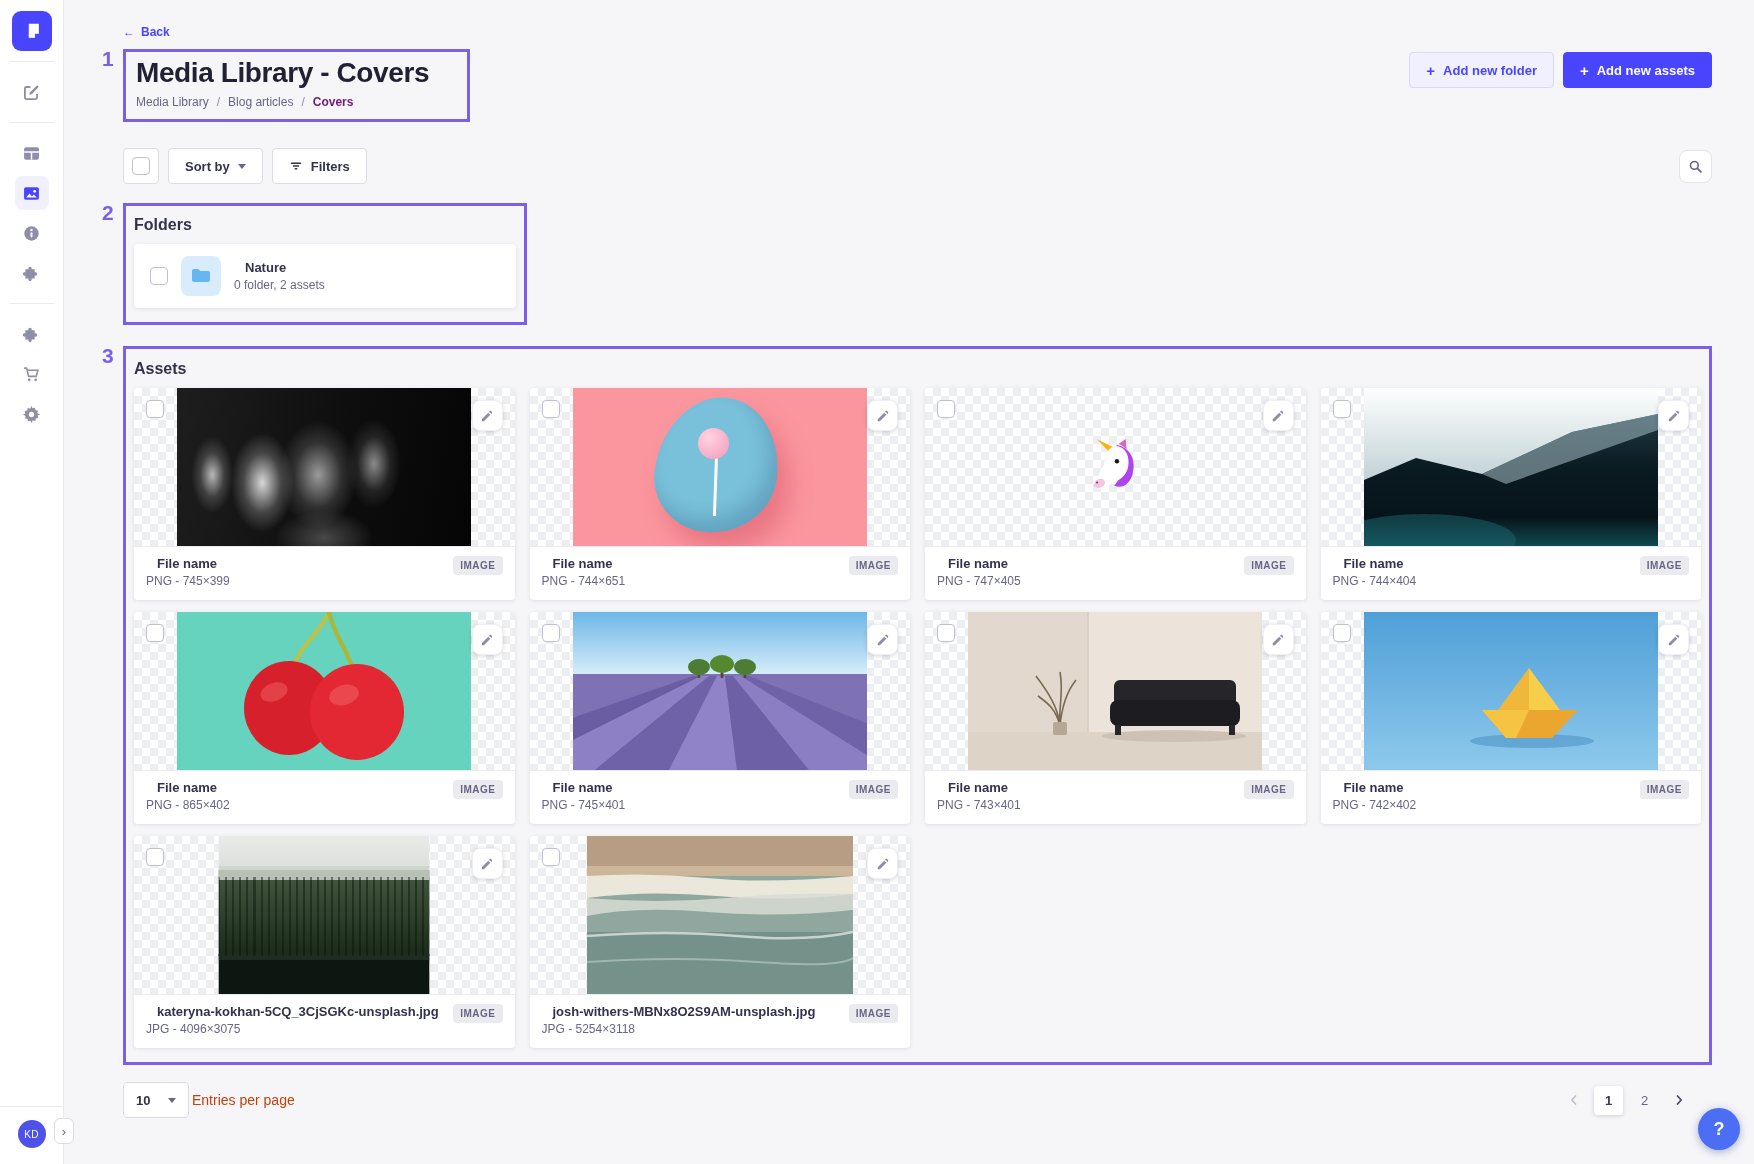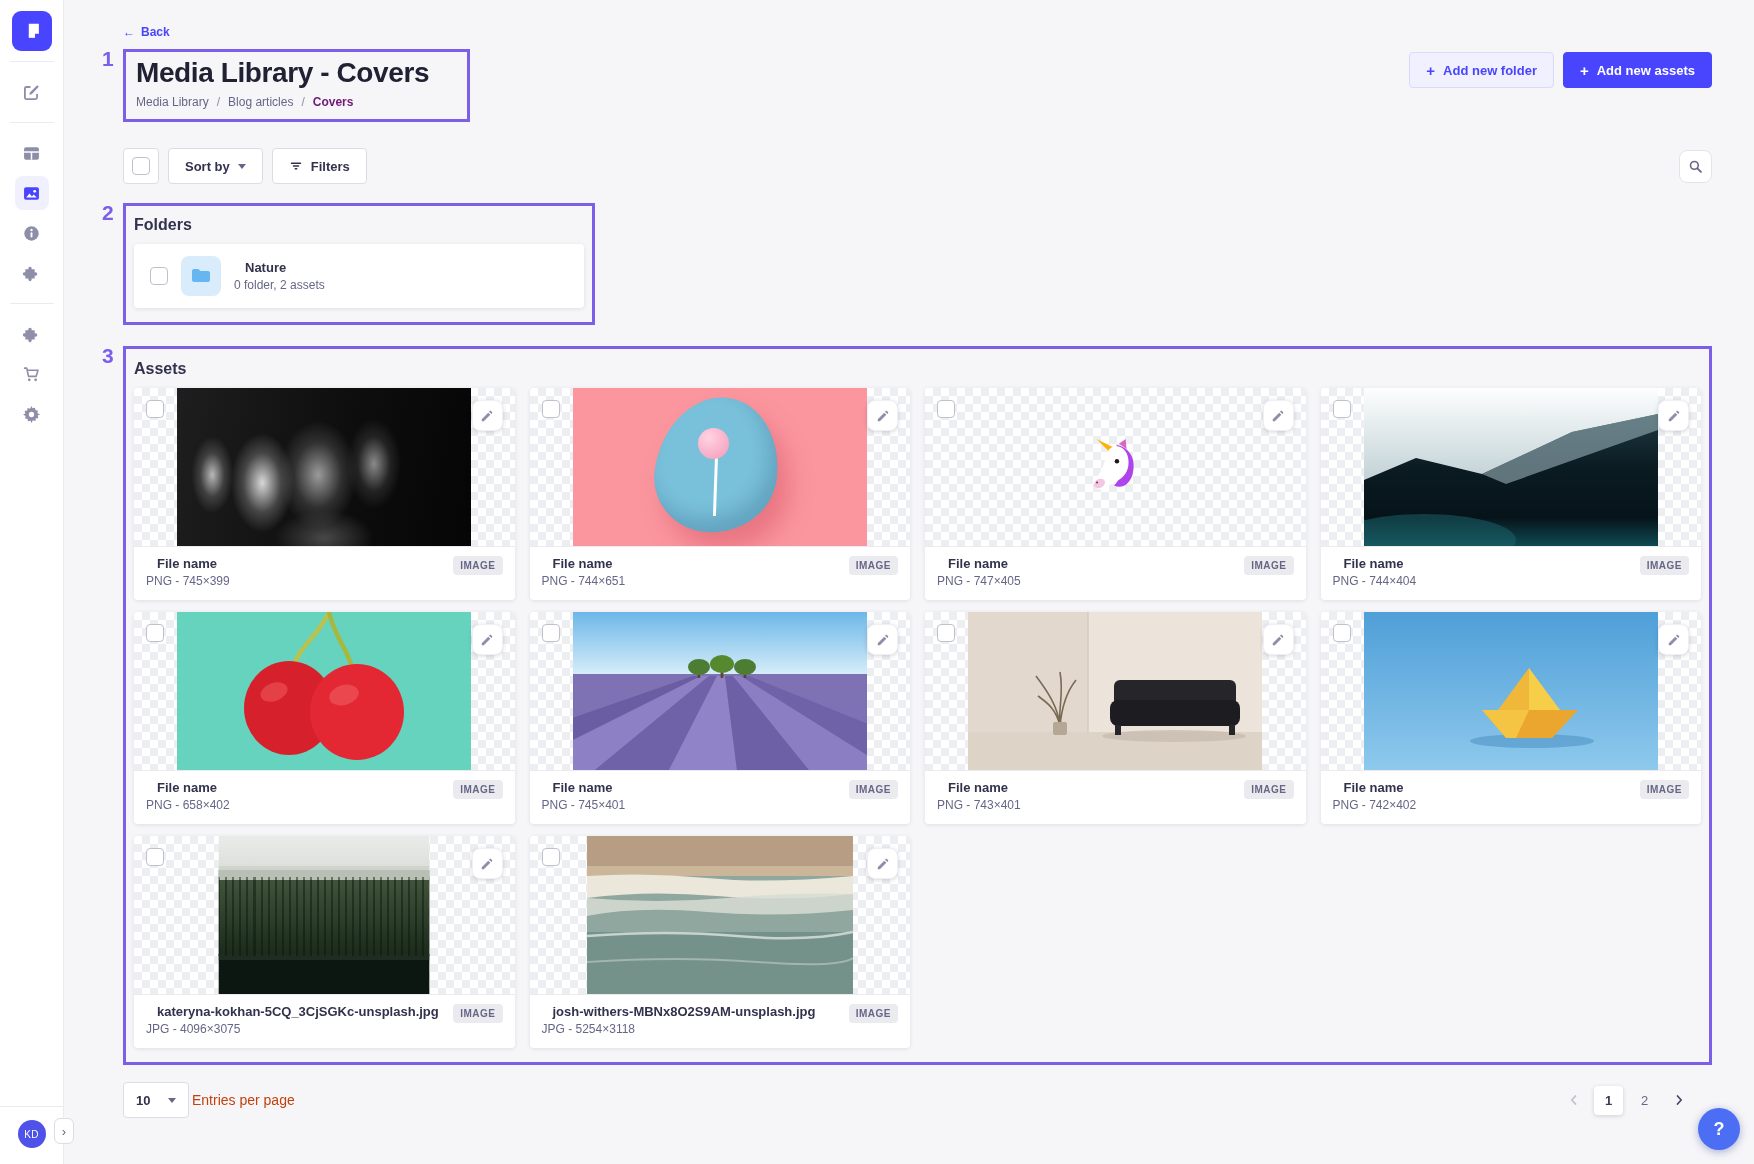--- a/index.html
+++ b/index.html
@@ -57,21 +57,21 @@
   .checkbox { width:18px; height:18px; background:#fff; border:1px solid #c0c0cf;
     border-radius:4px; display:inline-block; }
   .caret { width:0; height:0; border-left:4px solid transparent; border-right:4px solid transparent;
     border-top:5px solid #666687; display:inline-block; }
   .spacer { flex:1; }
   .icon-btn { width:33px; height:33px; background:#fff; border:1px solid #e3e3ea;
     border-radius:8px; display:flex; align-items:center; justify-content:center; cursor:pointer; }
 
   
   .ann2 { margin-top:19px; }
-  .ann2 .ann-box { width:472px; padding:10px 8px 14px; }
+  .ann2 .ann-box { width:404px; padding:10px 8px 14px; }
   h2 { font-size:16px; font-weight:bold; color:#32324d; margin-bottom:10px; }
   .folder-card { background:#fff; border-radius:4px; box-shadow:0 1px 4px rgba(33,33,52,.1);
     padding:12px 16px; display:flex; align-items:center; gap:13px; cursor:pointer; }
   .folder-tile { width:40px; height:40px; border-radius:8px; background:#d9ecfc;
     display:flex; align-items:center; justify-content:center; }
   .fname { font-size:13px; font-weight:bold; color:#32324d; white-space:nowrap;
     overflow:hidden; text-overflow:ellipsis;padding-left:11px; }
   .fmeta { font-size:12px; color:#666687; margin-top:3px; }
 
   
@@ -446,21 +446,21 @@
                   <span style="display:flex">
                     <svg width="14" height="14" viewBox="0 0 16 16">
                       <path fill="#8e8ea9" d="M2 11.6V14h2.4l7.4-7.4-2.4-2.4zM13.9 4.7c.3-.3.3-.8 0-1.1l-1.5-1.5c-.3-.3-.8-.3-1.1 0l-1 1 2.6 2.6z"></path>
                     </svg>
                   </span>
                 </button>
               </div>
               <div class="card-info">
                 <div class="names">
                   <div class="fname">File name</div>
-                  <div class="fmeta">PNG - 658×402</div>
+                  <div class="fmeta">PNG - 865×402</div>
                 </div>
                 <span class="badge">IMAGE</span>
               </div>
             </article>
             <article class="card">
               <div class="thumb">
                 <div class="art w294">
                   <svg width="100%" height="100%" viewBox="0 0 294 158" preserveAspectRatio="none">
     <defs>
                       <linearGradient id="sky" x1="0" y1="0" x2="0" y2="1">

